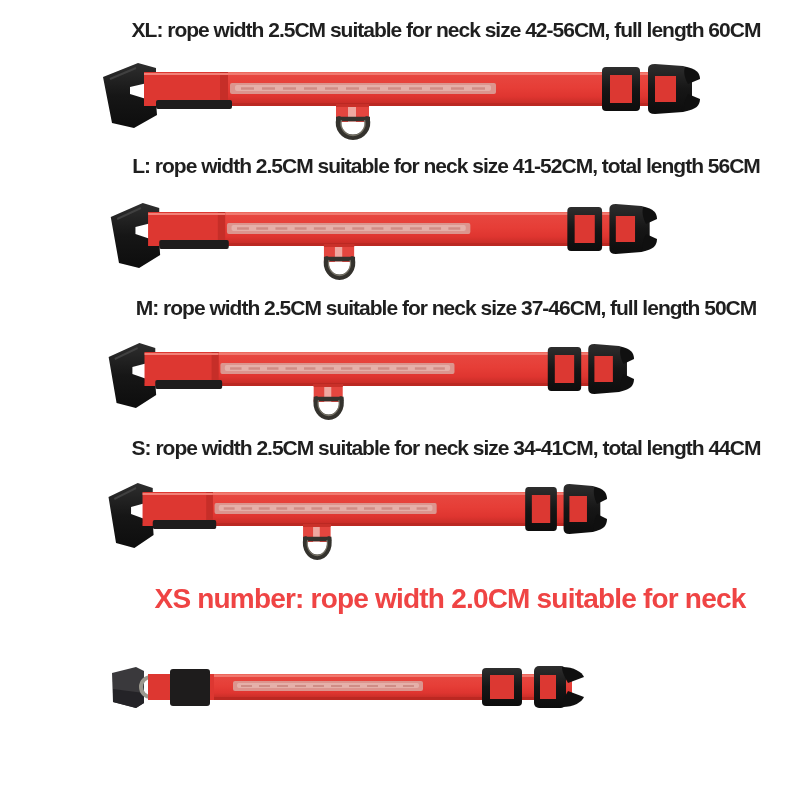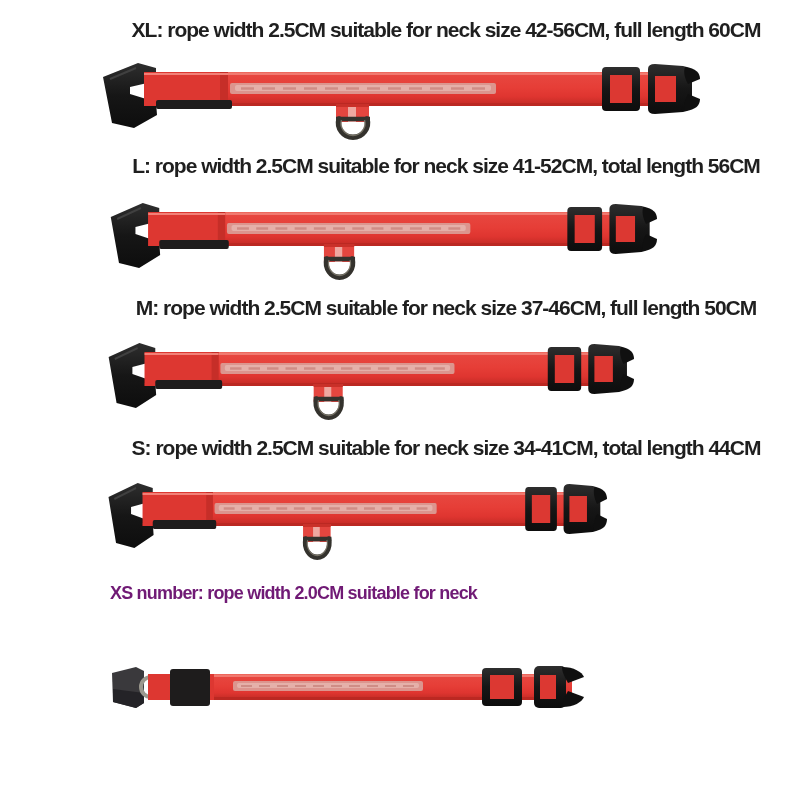--- a/index.html
+++ b/index.html
@@ -16,25 +16,25 @@
     text-align:center;
     font-size:21px;
     font-weight:700;
     letter-spacing:-1px;
     color:#1f1f1f;
     white-space:nowrap;
   }
   .caption-xs-line{
     position:absolute;
     left:110px;width:680px;
-    text-align:left;
-    font-size:18px;
+    text-align:center;
+    font-size:28px;
     font-weight:700;
     letter-spacing:-0.8px;
-    color:#701a75;
+    color:#ef4444;
     white-space:nowrap;
   }
   .collar-wrap{position:absolute;}
   .collar-wrap svg{display:block;width:100%;height:100%;}
 </style>
 </head>
 <body>
 
 <svg width="0" height="0" style="position:absolute" aria-hidden="true">
   <defs>

